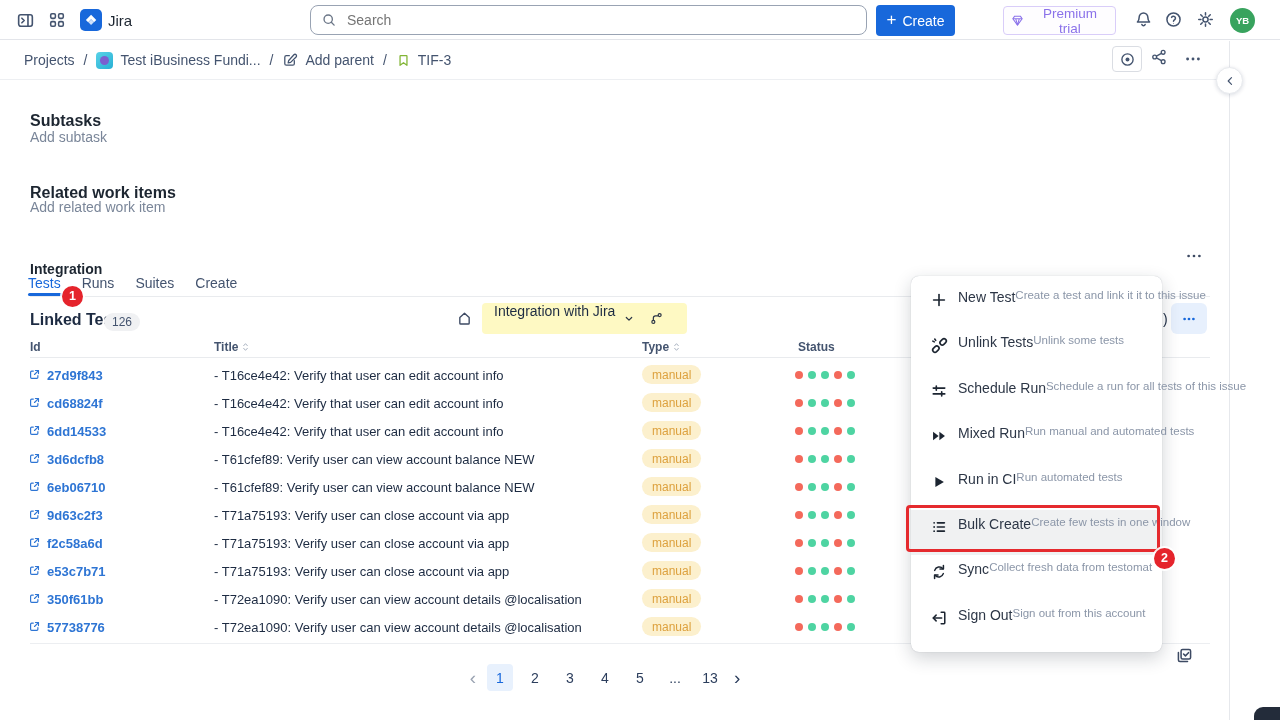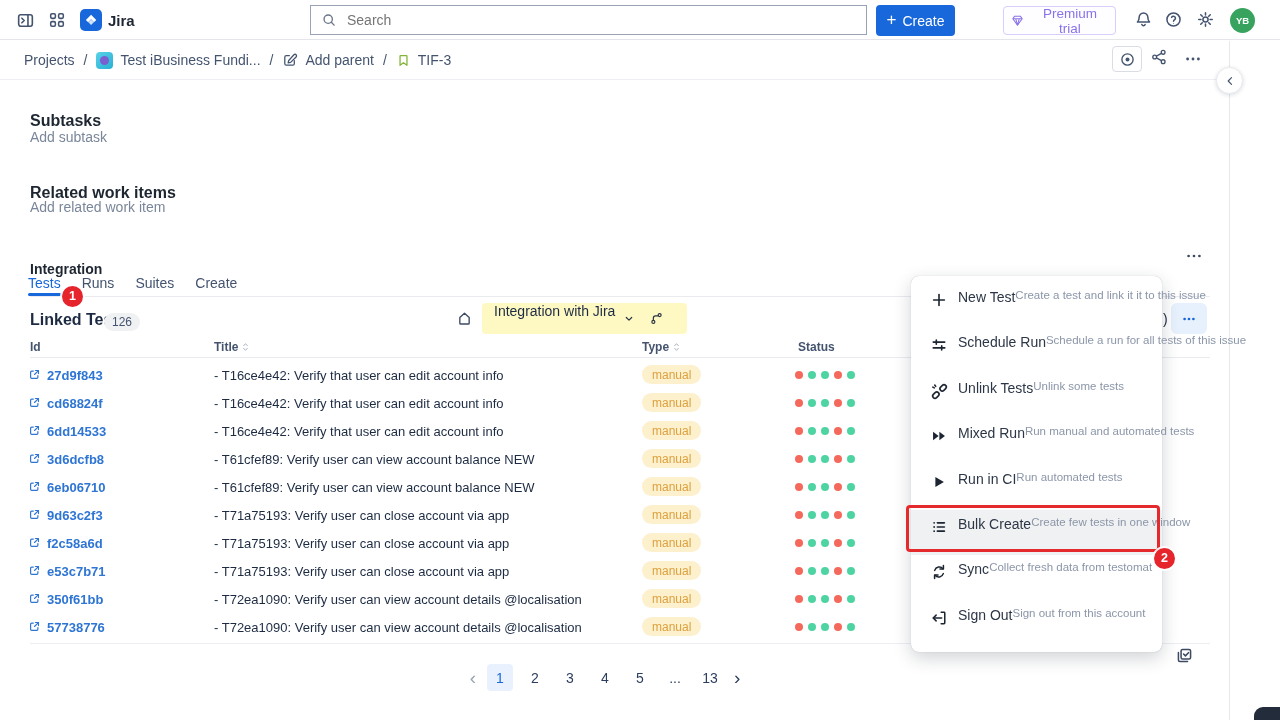--- a/index.html
+++ b/index.html
@@ -12,22 +12,22 @@
     font-family:"Liberation Sans",sans-serif;color:#1d2b42}
   svg{display:block}
   .ic{display:inline-flex;align-items:center;justify-content:center}
 
   
   .topbar{position:absolute;left:0;top:0;right:0;height:40px;background:#fff;border-bottom:1px solid #e3e5ea;z-index:10}
   .tb-btn{position:absolute;color:#44546f;cursor:pointer;background:none;border:0;padding:0}
   #btn-panel{left:16px;top:11px}
   #btn-grid{left:48px;top:11px}
   .jira-tile{position:absolute;left:80px;top:9px;width:22px;height:22px;border-radius:5px;background:var(--accent);display:grid;place-items:center}
-  .jira-name{position:absolute;left:108px;top:12px;font-size:15px;font-weight:700;color:#1d2631}
-  .search{position:absolute;left:310px;top:5px;width:557px;height:30px;border:1px solid #99a3b3;border-radius:0;display:flex;align-items:center;padding:0 10px;gap:8px;color:#6b7687;background:#fff}
+  .jira-name{position:absolute;left:108px;top:12px;font-size:15px;font-weight:400;color:#1d2631}
+  .search{position:absolute;left:310px;top:5px;width:557px;height:30px;border:1px solid #99a3b3;border-radius:8px;display:flex;align-items:center;padding:0 10px;gap:8px;color:#6b7687;background:#fff}
   .search input{border:0;outline:0;flex:1;font:14px "Liberation Sans",sans-serif;color:#28344a;background:transparent}
   .create-btn{position:absolute;left:876px;top:5px;width:79px;height:31px;background:var(--accent);color:#fff;border:0;border-radius:4px;font:500 14px "Liberation Sans",sans-serif;display:flex;align-items:center;justify-content:center;gap:6px;cursor:pointer}
   .create-plus{font-size:17px;font-weight:400;margin-top:-1px}
   .premium-btn{position:absolute;left:1003px;top:6px;width:113px;height:29px;border:1px solid #d9cdf9;border-radius:4px;background:#fefdff;color:#8b72ea;display:flex;align-items:center;justify-content:center;gap:6px;font:500 13.5px "Liberation Sans",sans-serif;cursor:pointer}
   #btn-bell{left:1134px;top:10px} #btn-help{left:1164px;top:10px} #btn-gear{left:1196px;top:10px}
   .avatar{position:absolute;left:1230px;top:8px;width:25px;height:25px;border-radius:50%;background:#38a35e;color:#fff;font:700 9.5px/25px "Liberation Sans",sans-serif;text-align:center;cursor:pointer}
 
   
   .crumbs{position:absolute;left:0;top:41px;right:51px;height:38px;display:flex;align-items:center;padding-left:24px;gap:9px;font-size:14px;color:#44546f}
   .crumb-rule{position:absolute;left:0;top:79px;width:1229px;height:1px;background:#edeff2}
@@ -542,50 +542,50 @@
             <line x1="4" y1="10" x2="16" y2="10"></line>
           </svg>
         </span>
       <span class="mtxt">
         <span class="mtitle">New Test</span>
         <span class="msub">Create a test and link it it to this issue</span>
       </span>
     </div>
       <div class="mi">
       <span class="mic">
-          <svg width="18" height="18" viewBox="0 0 20 20" fill="none" stroke="currentColor" stroke-width="1.8" stroke-linecap="round">
-            <line x1="3.6" y1="6.8" x2="16.4" y2="6.8"></line>
-            <line x1="7" y1="4.4" x2="7" y2="9.2"></line>
-            <line x1="3.6" y1="13.2" x2="16.4" y2="13.2"></line>
-            <line x1="13" y1="10.8" x2="13" y2="15.6"></line>
-          </svg>
-        </span>
-      <span class="mtxt">
-        <span class="mtitle">Schedule Run</span>
-        <span class="msub">Schedule a run for all tests of this issue</span>
-      </span>
-    </div>
-      <div class="mi">
-      <span class="mic">
           <svg width="19" height="19" viewBox="0 0 20 20" fill="none" stroke="currentColor" stroke-width="1.7" stroke-linecap="round">
             <g transform="rotate(-45 10 10)">
               <rect x="0.9" y="7.6" width="7.4" height="4.8" rx="2.4"></rect>
               <rect x="11.7" y="7.6" width="7.4" height="4.8" rx="2.4"></rect>
             </g>
             <line x1="5" y1="3.2" x2="6" y2="4.6"></line>
             <line x1="3" y1="5.4" x2="4.5" y2="6.2"></line>
           </svg>
         </span>
       <span class="mtxt">
         <span class="mtitle">Unlink Tests</span>
         <span class="msub">Unlink some tests</span>
       </span>
     </div>
       <div class="mi">
       <span class="mic">
+          <svg width="18" height="18" viewBox="0 0 20 20" fill="none" stroke="currentColor" stroke-width="1.8" stroke-linecap="round">
+            <line x1="3.6" y1="6.8" x2="16.4" y2="6.8"></line>
+            <line x1="7" y1="4.4" x2="7" y2="9.2"></line>
+            <line x1="3.6" y1="13.2" x2="16.4" y2="13.2"></line>
+            <line x1="13" y1="10.8" x2="13" y2="15.6"></line>
+          </svg>
+        </span>
+      <span class="mtxt">
+        <span class="mtitle">Schedule Run</span>
+        <span class="msub">Schedule a run for all tests of this issue</span>
+      </span>
+    </div>
+      <div class="mi">
+      <span class="mic">
           <svg width="18" height="18" viewBox="0 0 20 20" fill="currentColor">
             <path d="M3.4 5.2v9.6l6.2-4.8z"></path>
             <path d="M10.4 5.2v9.6l6.2-4.8z"></path>
           </svg>
         </span>
       <span class="mtxt">
         <span class="mtitle">Mixed Run</span>
         <span class="msub">Run manual and automated tests</span>
       </span>
     </div>

